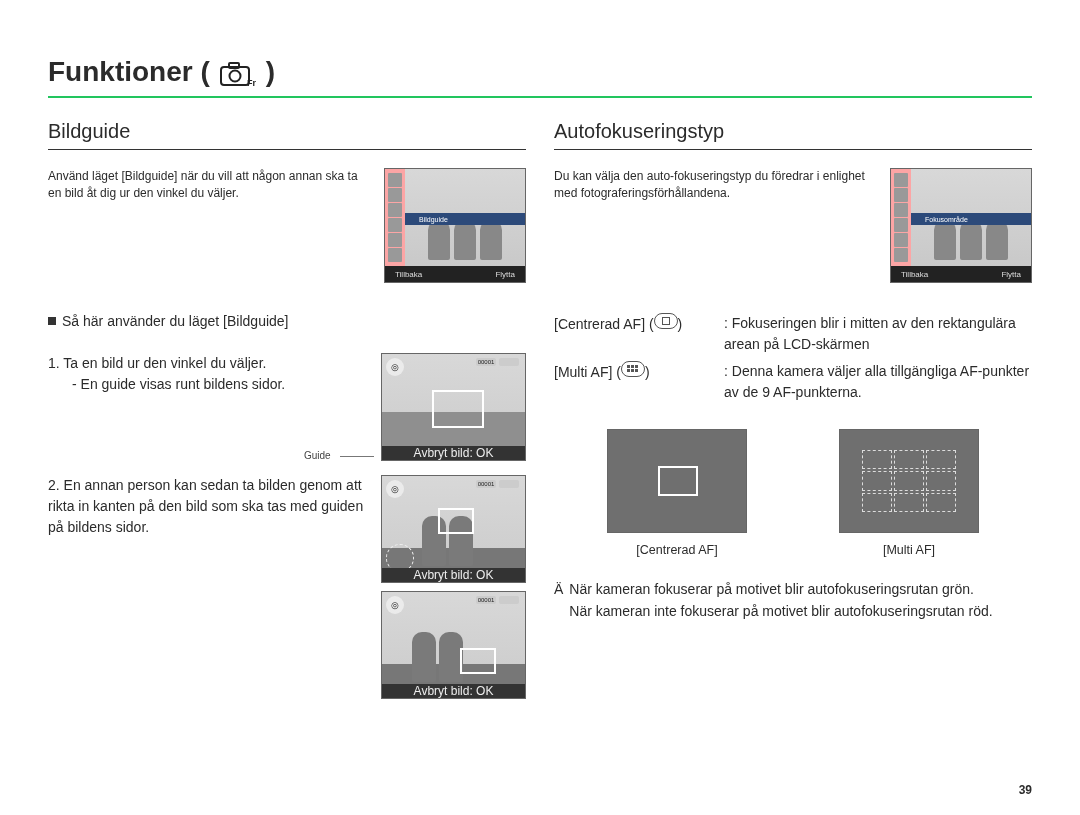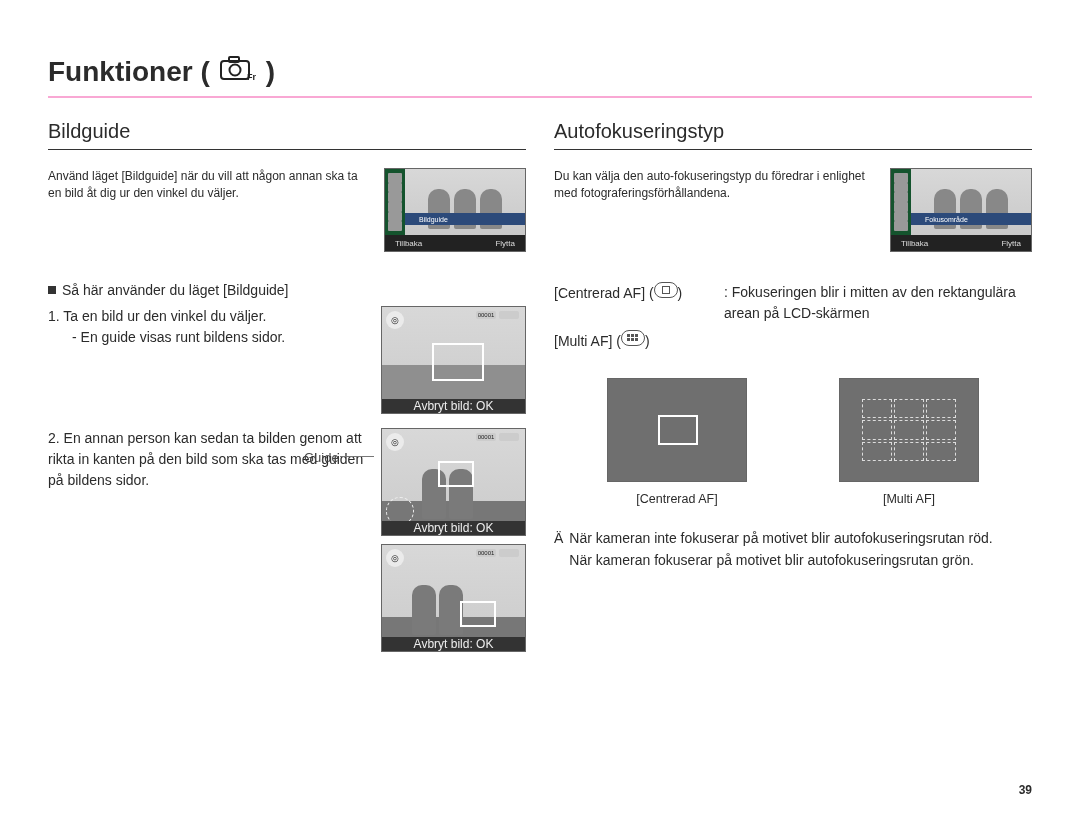--- a/index.html
+++ b/index.html
@@ -9,42 +9,42 @@
     height: 815px;
     background: #fff;
     color: #2b2b2b;
     padding: 56px 48px 0 48px;
     position: relative;
   }
   .page-title {
     font-size: 28px;
     font-weight: 700;
     display: flex;
-    align-items: flex-start;
+    align-items: flex-end;
     gap: 10px;
-    border-bottom: 2px solid #f9a8d4;
+    border-bottom: 2px solid #22c55e;
     padding-bottom: 8px;
     margin-bottom: 22px;
   }
   .title-icon {
     display:inline-flex;align-items:center;justify-content:center;
   }
   .cols { display: flex; gap: 28px; }
   .col { flex: 1 1 0; position: relative; }
   .section-heading {
     font-size: 20px;
     font-weight: 400;
     border-bottom: 1px solid #333;
     padding-bottom: 6px;
     margin-bottom: 18px;
   }
   .intro-row { display:flex; gap:16px; margin-bottom:30px; }
   .intro-text { flex: 1; font-size:12px; line-height:1.45; }
   .lcd-thumb {
-    width:142px; height:84px; background:#14532d;
+    width:142px; height:115px; background:#fca5a5;
     border:1px solid #666; flex:0 0 142px; position:relative;
     display:flex; flex-direction:column;
   }
   .lcd-thumb .side-icons{
     position:absolute; left:0; top:0; bottom:16px; width:20px;
     display:flex; flex-direction:column; justify-content:space-around;
     align-items:center; padding:4px 0;
   }
   .lcd-thumb .side-icons span{
     width:14px;height:14px;background:#999;border-radius:1px;font-size:8px;
@@ -61,21 +61,21 @@
     position:absolute;bottom:0;left:0;right:0;height:16px;
     background:#222;color:#ddd;font-size:8px;
     display:flex;justify-content:space-between;align-items:center;
     padding:0 10px;
   }
   .lcd-thumb .midlabel{
     position:absolute;left:20px;height:12px;right:0;top:44px;
     background:#2c4a7a;color:#fff;font-size:7px;
     display:flex;align-items:center;padding-left:14px;
   }
-  .sub-head{font-size:14px;margin-bottom:8px;display:flex;align-items:center;gap:6px}
+  .sub-head{font-size:14px;margin-bottom:24px;display:flex;align-items:center;gap:6px}
   .sq{width:8px;height:8px;background:#333;display:inline-block}
   .step{font-size:14px;line-height:1.5}
   .step.in{padding-left:24px}
   .steps-block{display:flex;gap:14px;margin-bottom:6px}
   .steps-block .text{flex:1}
   .cam-img{
     width:145px;height:108px;flex:0 0 145px;background:#777;border:1px solid #666;
     margin-bottom:8px;position:relative;overflow:hidden;
   }
   .cam-img .sky{position:absolute;inset:0 0 34px 0;background:linear-gradient(#d8d8d8,#cfcfcf)}
@@ -83,21 +83,21 @@
   .cam-img .focusbox{position:absolute;left:50px;top:36px;width:52px;height:38px;border:2px solid #fff}
   .cam-img .bar{position:absolute;left:0;right:0;bottom:0;height:14px;background:#333;
     color:#eee;font-size:12px;display:flex;align-items:center;justify-content:center}
   .cam-img .topinfo{position:absolute;top:4px;right:6px;display:flex;gap:3px}
   .cam-img .pill{width:20px;height:8px;background:#ccc;border-radius:2px;font-size:6px;color:#222;
     display:flex;align-items:center;justify-content:center}
   .cam-img .dashbox{position:absolute;left:4px;top:68px;width:28px;height:28px;border:1px dashed #eee;border-radius:50%}
   .cam-img .modeic{position:absolute;left:4px;top:4px;width:18px;height:18px;border-radius:50%;background:rgba(255,255,255,.5);font-size:9px;display:flex;align-items:center;justify-content:center;color:#222}
   .cam-img .couple{position:absolute;left:40px;bottom:16px;display:flex;gap:3px}
   .cam-img .p{width:24px;height:50px;background:#7a7a7a;border-radius:10px 10px 2px 2px}
-  .guide-label{font-size:13px;color:#444;text-align:center;position:absolute}
+  .guide-label{font-size:10px;color:#444;text-align:center;position:absolute}
   .guide-line{position:absolute;border-top:1px solid #777}
   .af-table{font-size:14px;line-height:1.5;margin-top:6px;margin-bottom:26px}
   .af-row{display:grid;grid-template-columns:128px 38px 1fr;column-gap:2px;margin-bottom:6px}
   .af-row .lbl{white-space:nowrap}
   .af-row .ic{display:flex;align-items:flex-start}
   .af-icon{display:inline-flex;align-items:center;justify-content:center;width:24px;height:16px;border:1px solid #555;border-radius:8px;font-size:8px;position:relative}
   .af-icon.center::after{content:"";position:absolute;width:6px;height:6px;border:1px solid #555}
   .af-icon.multi::after{content:"";position:absolute;width:12px;height:8px;
     background:
       linear-gradient(#555,#555) left 0 top 0/3px 3px no-repeat,
@@ -265,20 +265,21 @@
           <span>[Centrerad AF] (</span><span class="af-icon center"></span><span>)</span>
         </div>
         <div class="ic"></div>
         <div>: Fokuseringen blir i mitten av den rektangulära arean på LCD-skärmen</div>
       </div>
       <div class="af-row">
         <div class="lbl">
           <span>[Multi AF] (</span><span class="af-icon multi"></span><span>)</span>
         </div>
         <div class="ic"></div>
+        <div>: Denna kamera väljer alla tillgängliga AF-punkter av de 9 AF-punkterna.</div>
       </div>
     </div>
 
     <div class="af-examples">
       <div class="af-ex">
         <div class="af-screen">
           <div class="center-rect"></div>
         </div>
         <div>[Centrerad AF]</div>
       </div>
@@ -296,20 +297,20 @@
               <span></span>
           </div>
         </div>
         <div>[Multi AF]</div>
       </div>
     </div>
 
     <div class="note">
       <div class="mark">Ä</div>
       <div>
+        <div>När kameran fokuserar på motivet blir autofokuseringsrutan grön.</div>
         <div>När kameran inte fokuserar på motivet blir autofokuseringsrutan röd.</div>
-        <div>När kameran fokuserar på motivet blir autofokuseringsrutan grön.</div>
       </div>
     </div>
   </div>
 </div>
 
 <div class="page-num">39</div>
 
 </body></html>

